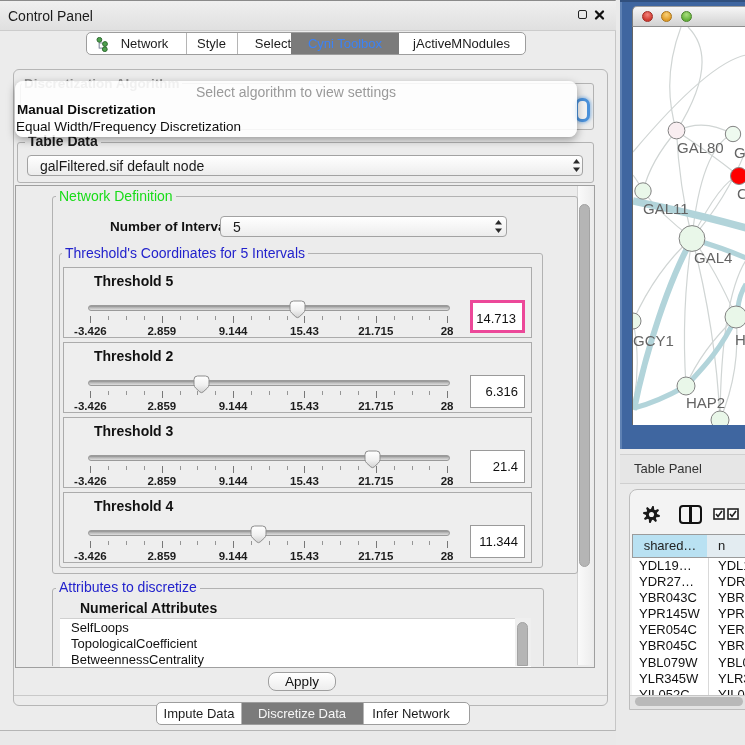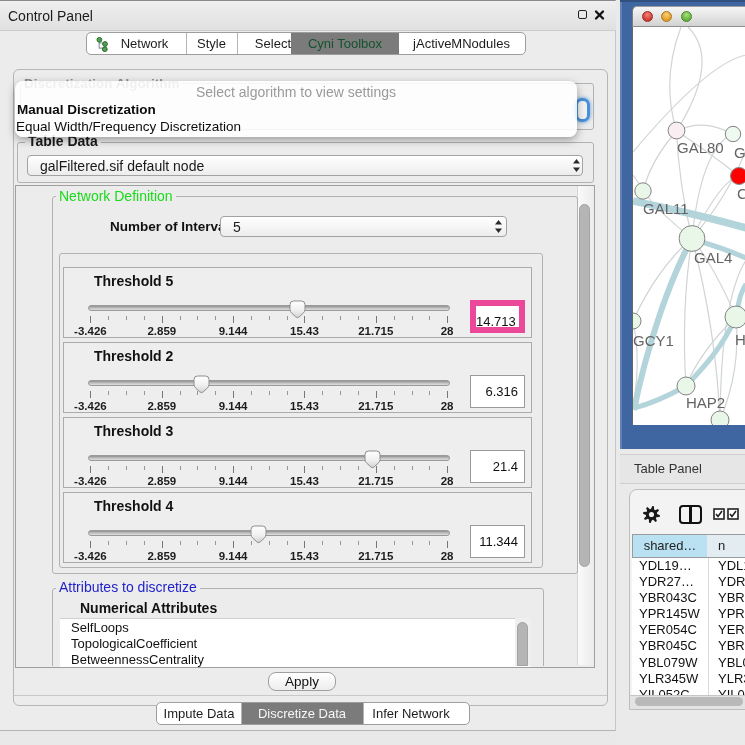--- a/index.html
+++ b/index.html
@@ -31,21 +31,21 @@
 <div class="abs" style="left:204px;top:0;width:108px;height:21px;background:#7b7b7b;"></div>
 <div class="abs" style="left:0;top:0;width:99px;height:21px;font-size:13px;color:#1c1c1c;text-align:center;line-height:21px;padding-left:16px;box-sizing:border-box;">Network</div>
 <svg class="abs" style="left:9px;top:4px;" width="14" height="15" viewBox="0 0 14 15">
         <path d="M3.2 3 V11.5 M3.2 6 H9 M3.2 11.2 H9" stroke="#8a93a5" stroke-width="1.2" fill="none"></path>
         <circle cx="3.4" cy="2.8" r="2.4" fill="#4ea14e" stroke="#2e6b30" stroke-width="1"></circle>
         <circle cx="9" cy="7" r="2.4" fill="#4ea14e" stroke="#2e6b30" stroke-width="1"></circle>
         <circle cx="8.8" cy="12.2" r="2.4" fill="#4ea14e" stroke="#2e6b30" stroke-width="1"></circle>
       </svg>
 <div class="abs" style="left:99px;top:0;width:51px;text-align:center;font-size:13px;color:#1c1c1c;line-height:21px;">Style</div>
 <div class="abs" style="left:150px;top:0;width:54px;text-align:right;font-size:13px;color:#1c1c1c;line-height:21px;">Select</div>
-<div class="abs" style="left:204px;top:0;width:108px;text-align:center;font-size:13px;color:#14532d;line-height:21px;">Cyni Toolbox</div>
+<div class="abs" style="left:204px;top:0;width:108px;text-align:center;font-size:13px;color:#3b82f6;line-height:21px;">Cyni Toolbox</div>
 <div class="abs" style="left:311px;top:0;width:127px;text-align:center;font-size:13px;color:#1c1c1c;line-height:21px;">jActiveMNodules</div>
 </div>
 <div class="abs" style="left:13px;top:69px;width:595px;height:637px;background:#ececec;border:1px solid #b6b6b6;border-radius:6px;box-sizing:border-box;"></div>
 <div class="grp" style="left:20px;top:83px;width:572px;height:45px;"></div>
 <div class="abs" style="left:22px;top:76px;font-size:13.5px;font-weight:bold;color:#8d8d8d;background:#ececec;padding:0 2px;">Discretization Algorithm</div>
 <div class="abs" style="left:575px;top:98px;width:15px;height:24px;border:3px solid #4a90d9;border-radius:7px;box-shadow:0 0 3px 1.5px rgba(100,160,220,0.55);background:#f2f2f2;box-sizing:border-box;"></div>
 <div class="grp" style="left:17px;top:142px;width:575px;height:39px;"></div>
 <div class="gtitle" style="left:25px;top:134px;color:#1a1a1a;">Table Data</div>
 <div class="combo" style="left:27px;top:155px;width:556px;height:21px;line-height:21px;padding-left:12px;box-sizing:border-box;">galFiltered.sif default node</div>
 <svg class="abs" style="left:572px;top:159px;" width="9" height="13" viewBox="0 0 9 13">
@@ -57,20 +57,21 @@
 <div class="abs" style="left:579px;top:204px;width:11px;height:363px;background:#b5b5b5;border:1px solid #a3a3a3;border-radius:6px;box-sizing:border-box;"></div>
 <div class="grp" style="left:52px;top:196px;width:524px;height:376px;"></div>
 <div class="gtitle" style="left:56px;top:189px;color:#18dc18;font-weight:normal;">Network Definition</div>
 <div class="abs blab" style="left:85px;top:219px;font-size:13.5px;">Number of Intervals</div>
 <div class="combo" style="left:220px;top:216px;width:287px;height:21px;line-height:21px;padding-left:12px;box-sizing:border-box;">5</div>
 <svg class="abs" style="left:494px;top:220px;" width="9" height="13" viewBox="0 0 9 13">
       <path d="M4.5 0 L8 4.6 H1 Z" fill="#2a2a2a"></path>
       <path d="M4.5 13 L8 8.4 H1 Z" fill="#2a2a2a"></path>
     </svg>
 <div class="grp" style="left:59px;top:253px;width:482px;height:313px;"></div>
+<div class="gtitle" style="left:62px;top:246px;color:#2222cc;font-weight:normal;">Threshold's Coordinates for 5 Intervals</div>
 <svg width="0" height="0" style="position:absolute">
       <defs>
         <linearGradient id="thg" x1="0" y1="0" x2="0" y2="1">
           <stop offset="0" stop-color="#ffffff"></stop>
           <stop offset="0.55" stop-color="#f0f0f0"></stop>
           <stop offset="1" stop-color="#d2d2d2"></stop>
         </linearGradient>
       </defs>
     </svg>
 <div class="abs" style="left:63px;top:267px;width:469px;height:71px;border:1px solid #ababab;background:#eeeeee;box-sizing:border-box;"></div>
@@ -99,21 +100,21 @@
 <div class="tickmaj" style="left:447.1px;top:316px;height:7px;"></div>
 <div class="ticklab" style="left:90.4px;top:325px;">-3.426</div>
 <div class="ticklab" style="left:161.8px;top:325px;">2.859</div>
 <div class="ticklab" style="left:233.1px;top:325px;">9.144</div>
 <div class="ticklab" style="left:304.4px;top:325px;">15.43</div>
 <div class="ticklab" style="left:375.8px;top:325px;">21.715</div>
 <div class="ticklab" style="left:447.1px;top:325px;">28</div>
 <svg class="abs" style="left:288.5px;top:300px;" width="17" height="19" viewBox="0 0 17 19">
       <path d="M1 4.5 A3.5 3.5 0 0 1 4.5 1 H12.5 A3.5 3.5 0 0 1 16 4.5 V9.5 Q16 11.5 14.2 13.2 L10.2 16.9 Q8.5 18.4 6.8 16.9 L2.8 13.2 Q1 11.5 1 9.5 Z" fill="url(#thg)" stroke="#8d8d8d" stroke-width="1"></path>
     </svg>
-<div class="abs" style="left:470px;top:300px;width:55px;height:33px;background:#ffffff;border:6px solid #ec4899;box-sizing:border-box;font-size:13px;color:#111;text-align:right;line-height:31px;padding-right:6px;">14.713</div>
+<div class="abs" style="left:470px;top:300px;width:55px;height:33px;background:#ffffff;border:3px solid #ec4899;box-sizing:border-box;font-size:13px;color:#111;text-align:right;line-height:31px;padding-right:6px;">14.713</div>
 <div class="abs" style="left:63px;top:342px;width:469px;height:71px;border:1px solid #ababab;background:#eeeeee;box-sizing:border-box;"></div>
 <div class="abs blab" style="left:69px;top:348px;">Threshold 2</div>
 <div class="abs" style="left:88px;top:380px;width:362px;height:6px;border-radius:3px;background:linear-gradient(180deg,#8f8f8f 0%,#bcbcbc 45%,#dedede 100%);border:1px solid #9a9a9a;box-sizing:border-box;"></div>
 <div class="tickmaj" style="left:90.4px;top:391px;height:7px;"></div>
 <div class="tickmaj" style="left:108.2px;top:391px;height:4px;opacity:0.75;"></div>
 <div class="tickmaj" style="left:126.1px;top:391px;height:4px;opacity:0.75;"></div>
 <div class="tickmaj" style="left:143.9px;top:391px;height:4px;opacity:0.75;"></div>
 <div class="tickmaj" style="left:161.8px;top:391px;height:7px;"></div>
 <div class="tickmaj" style="left:179.6px;top:391px;height:4px;opacity:0.75;"></div>
 <div class="tickmaj" style="left:197.4px;top:391px;height:4px;opacity:0.75;"></div>

